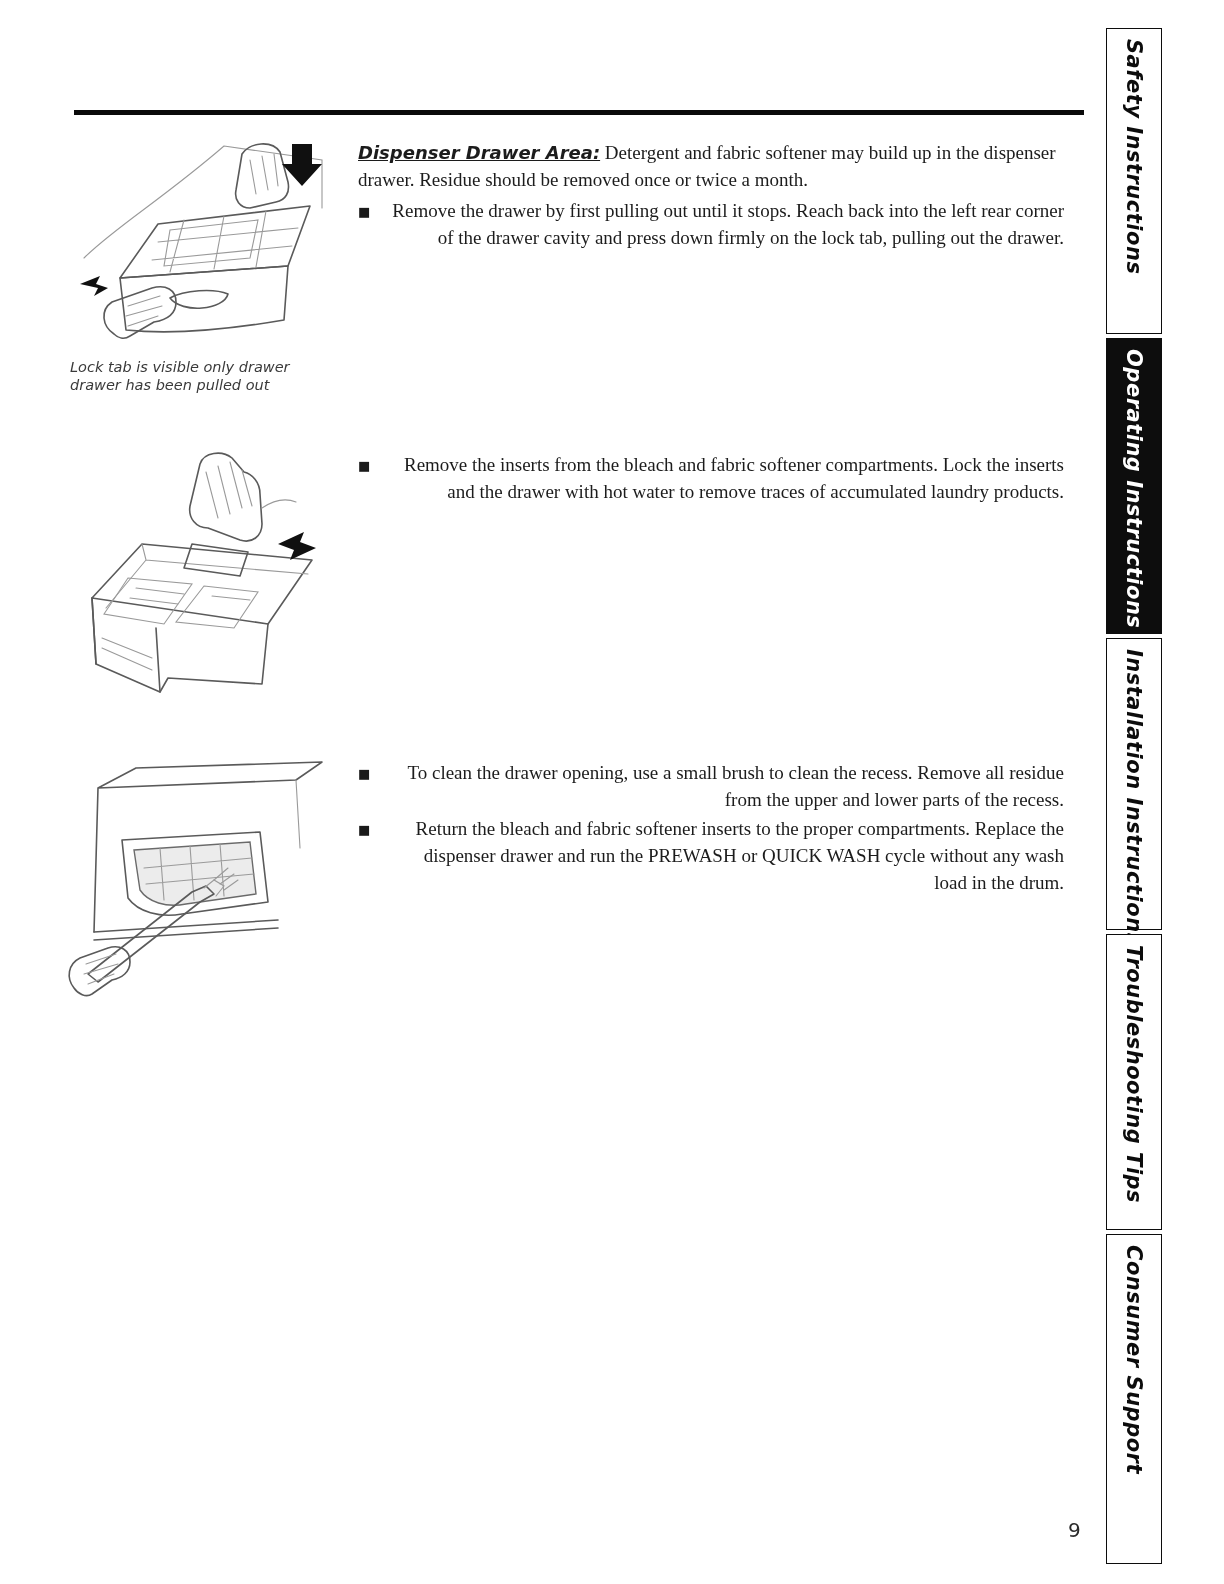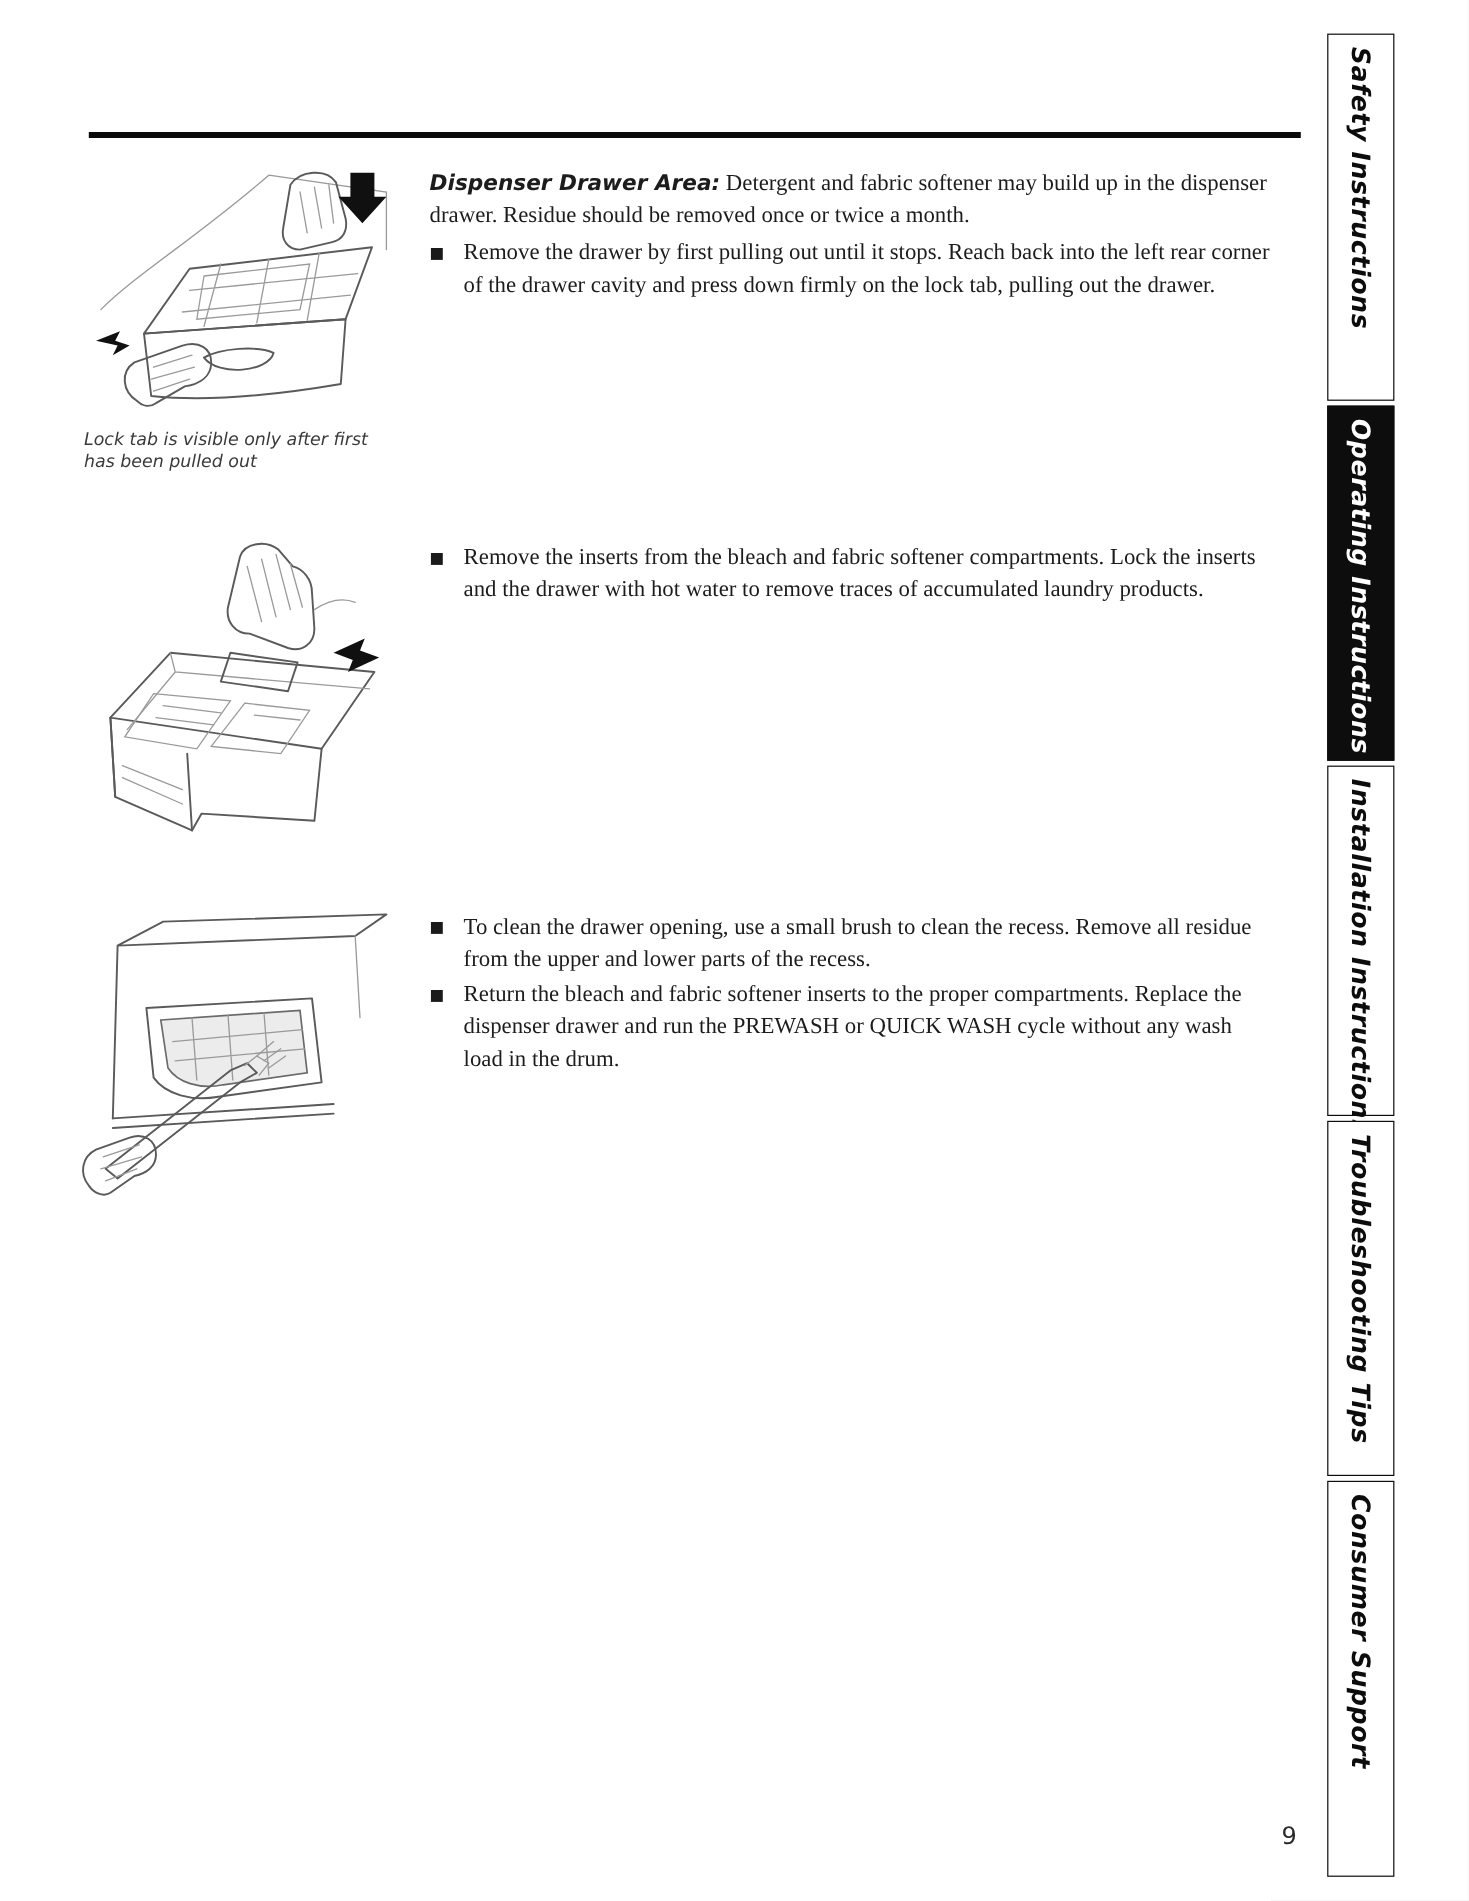--- a/index.html
+++ b/index.html
@@ -27,34 +27,35 @@
   }
   
   .heading-block{
     position:absolute;left:358px;top:140px;width:706px;
     font-size:19px;line-height:1.42;
   }
   .heading-lead{
     font-family:"DejaVu Sans", sans-serif;
     font-weight:bold;font-style:italic;
     font-size:18px;
+    text-decoration:underline;
   }
   .bullet{
     position:absolute;left:358px;width:706px;
     display:flex;align-items:flex-start;
     font-size:19px;line-height:1.42;
   }
   .bullet .marker{
     flex:0 0 auto;
     font-size:13px;line-height:27px;
     color:#1a1a1a;
     margin-right:16px;
     font-family:"DejaVu Sans", sans-serif;
   }
-  .bullet .btext{flex:1 1 auto;}
+  .bullet .btext{flex:1 1 auto;text-align:right;}
   .bullet-1{top:198px;}
   .bullet-2{top:452px;}
   .bullet-3{top:760px;}
   .bullet-4{top:816px;}
   
   .sidebar{
     position:absolute;left:1106px;top:28px;width:58px;height:1536px;
   }
   .tab{
     position:absolute;left:0;width:56px;
@@ -119,21 +120,21 @@
 
       <path class="sk" d="M40 196 C28 188 26 172 38 164 L78 150 C92 146 102 152 102 164 C102 176 92 182 80 184 L56 198 C50 202 44 200 40 196 Z"></path>
       <path class="sk-light" d="M54 168 L86 158 M52 178 L88 168 M54 188 L84 178"></path>
 
       <path class="sk-fill" d="M218 6 L238 6 L238 26 L248 26 L228 48 L208 26 L218 26 Z"></path>
 
       <path class="sk-fill" d="M6 146 L26 138 L22 146 L34 150 L20 158 L24 150 Z"></path>
     </svg>
   </div>
 
-  <div class="caption">Lock tab is visible only after first has been pulled out</div>
+  <div class="caption">Lock tab is visible only drawer drawer has been pulled out</div>
 
   <div class="illus" style="left:72px;top:448px;">
     <svg width="252" height="252" viewBox="0 0 252 252">
 
       <path class="sk" d="M20 150 L70 96 L240 112 L196 176 Z"></path>
       <path class="sk" d="M20 150 L24 216 L88 244 L96 230 L190 236 L196 176"></path>
       <path class="sk-light" d="M70 96 L74 112 L236 126 M74 112 L34 160"></path>
 
       <path class="sk-light" d="M56 130 L120 136 L92 176 L32 166 Z M132 138 L186 144 L162 180 L104 174 Z"></path>
       <path class="sk-light" d="M64 140 L112 146 M58 150 L106 156 M140 148 L178 152"></path>

